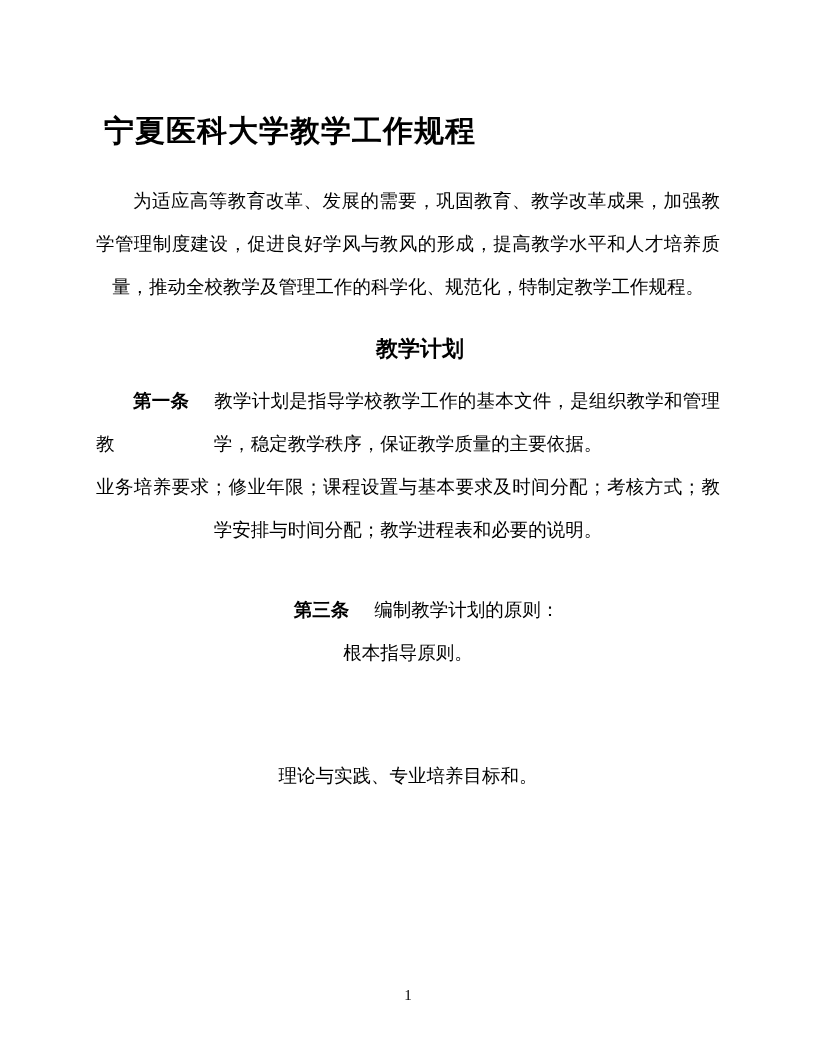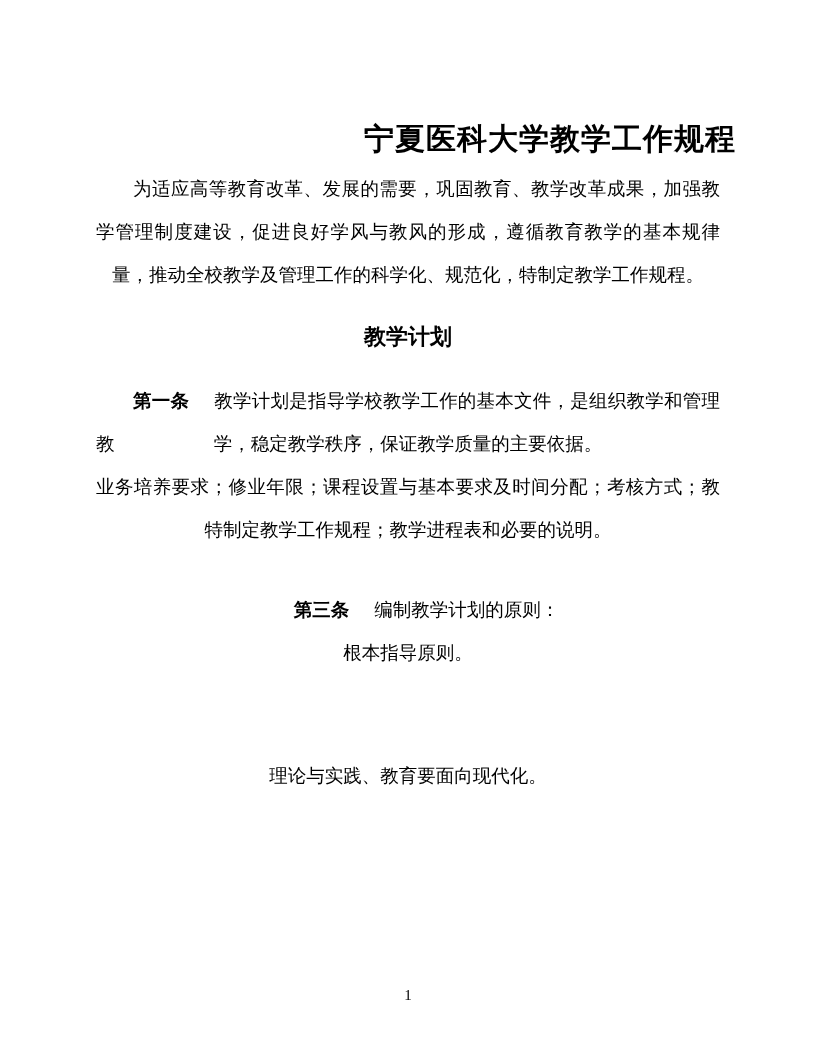--- a/index.html
+++ b/index.html
@@ -8,30 +8,30 @@
     width: 816px;
     height: 1056px;
     background: #ffffff;
     overflow: hidden;
     font-family: "Liberation Serif", "DejaVu Serif", serif;
     color: #000000;
   }
   .blk { position: absolute; left: 96px; width: 624px; }
   .title {
     top: 103px;
-    margin: 16px;
+    margin: 8px;
     font-size: 30px;
     font-weight: 700;
-    text-align: right;
+    text-align: left;
     line-height: 40px;
     letter-spacing: 1px;
   }
   .chapter {
     top: 317px;
-    margin: 0;
+    margin: 12px;
     font-size: 22px;
     font-weight: 700;
     text-align: center;
     line-height: 40px;
   }
   .ln {
     font-size: 18.5px;
     line-height: 43px;
     height: 43px;
     white-space: nowrap;
@@ -51,45 +51,45 @@
     line-height: 20px;
   }
 </style>
 </head>
 <body>
 
 <div class="page">
 
   <h1 class="blk title">宁夏医科大学教学工作规程</h1>
 
-  <div class="blk" style="top:168px">
+  <div class="blk" style="top:180px">
     <div class="ln j ind">为适应高等教育改革、发展的需要，巩固教育、教学改革成果，加强教</div>
-    <div class="ln j">学管理制度建设，促进良好学风与教风的形成，遵循教育教学的基本规律</div>
+    <div class="ln j">学管理制度建设，促进良好学风与教风的形成，提高教学水平和人才培养质</div>
     <div class="ln">量，推动全校教学及管理工作的科学化、规范化，特制定教学工作规程。</div>
   </div>
 
   <h2 class="blk chapter">教学计划</h2>
 
   <div class="blk" style="top:380px">
     <div class="ln j ind"><b class="lbl">第一条</b><span>教学计划是指导学校教学工作的基本文件，是组织教学和管理教</span></div>
     <div class="ln">学，稳定教学秩序，保证教学质量的主要依据。</div>
   </div>
 
   <div class="blk" style="top:466px">
     <div class="ln j">业务培养要求；修业年限；课程设置与基本要求及时间分配；考核方式；教</div>
-    <div class="ln">特制定教学工作规程；教学进程表和必要的说明。</div>
+    <div class="ln">学安排与时间分配；教学进程表和必要的说明。</div>
   </div>
 
   <div class="blk" style="top:589px">
     <div class="ln ind"><b class="lbl">第三条</b><span>编制教学计划的原则：</span></div>
   </div>
 
   <div class="blk" style="top:632px">
     <div class="ln">根本指导原则。</div>
   </div>
 
   <div class="blk" style="top:755px">
-    <div class="ln">理论与实践、教育要面向现代化。</div>
+    <div class="ln">理论与实践、专业培养目标和。</div>
   </div>
 
   <div class="blk pagenum">1</div>
 
 </div>
 
 </body></html>

